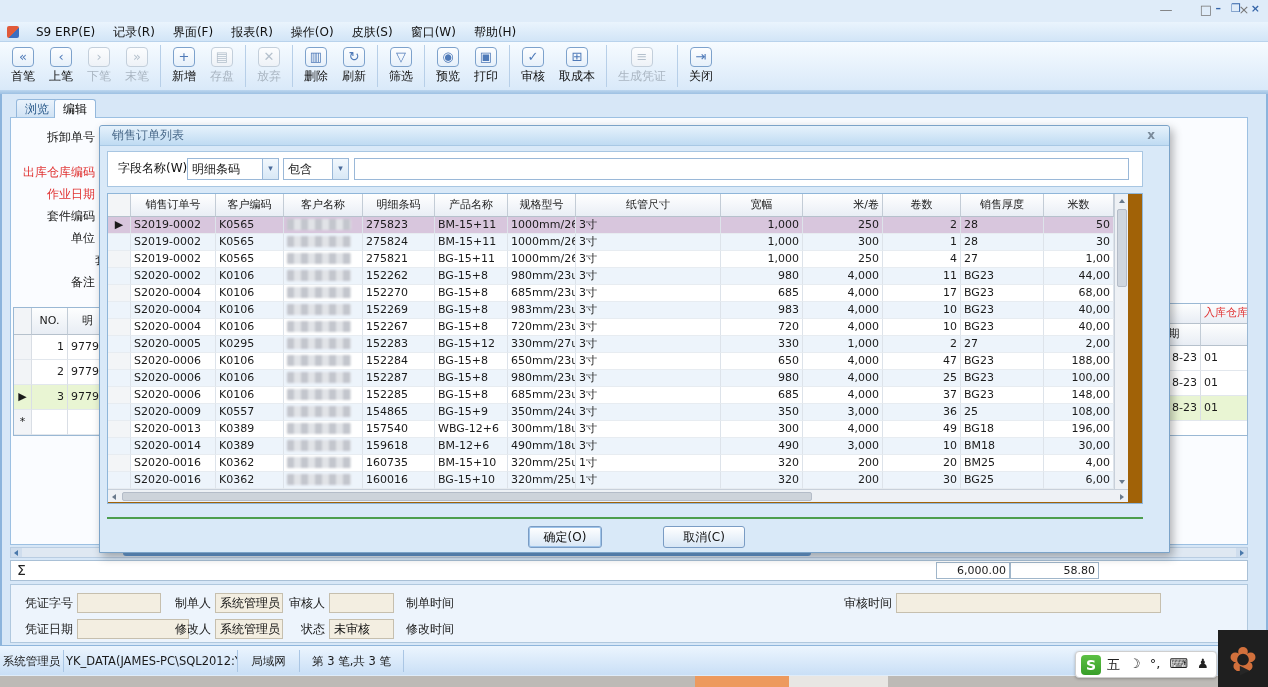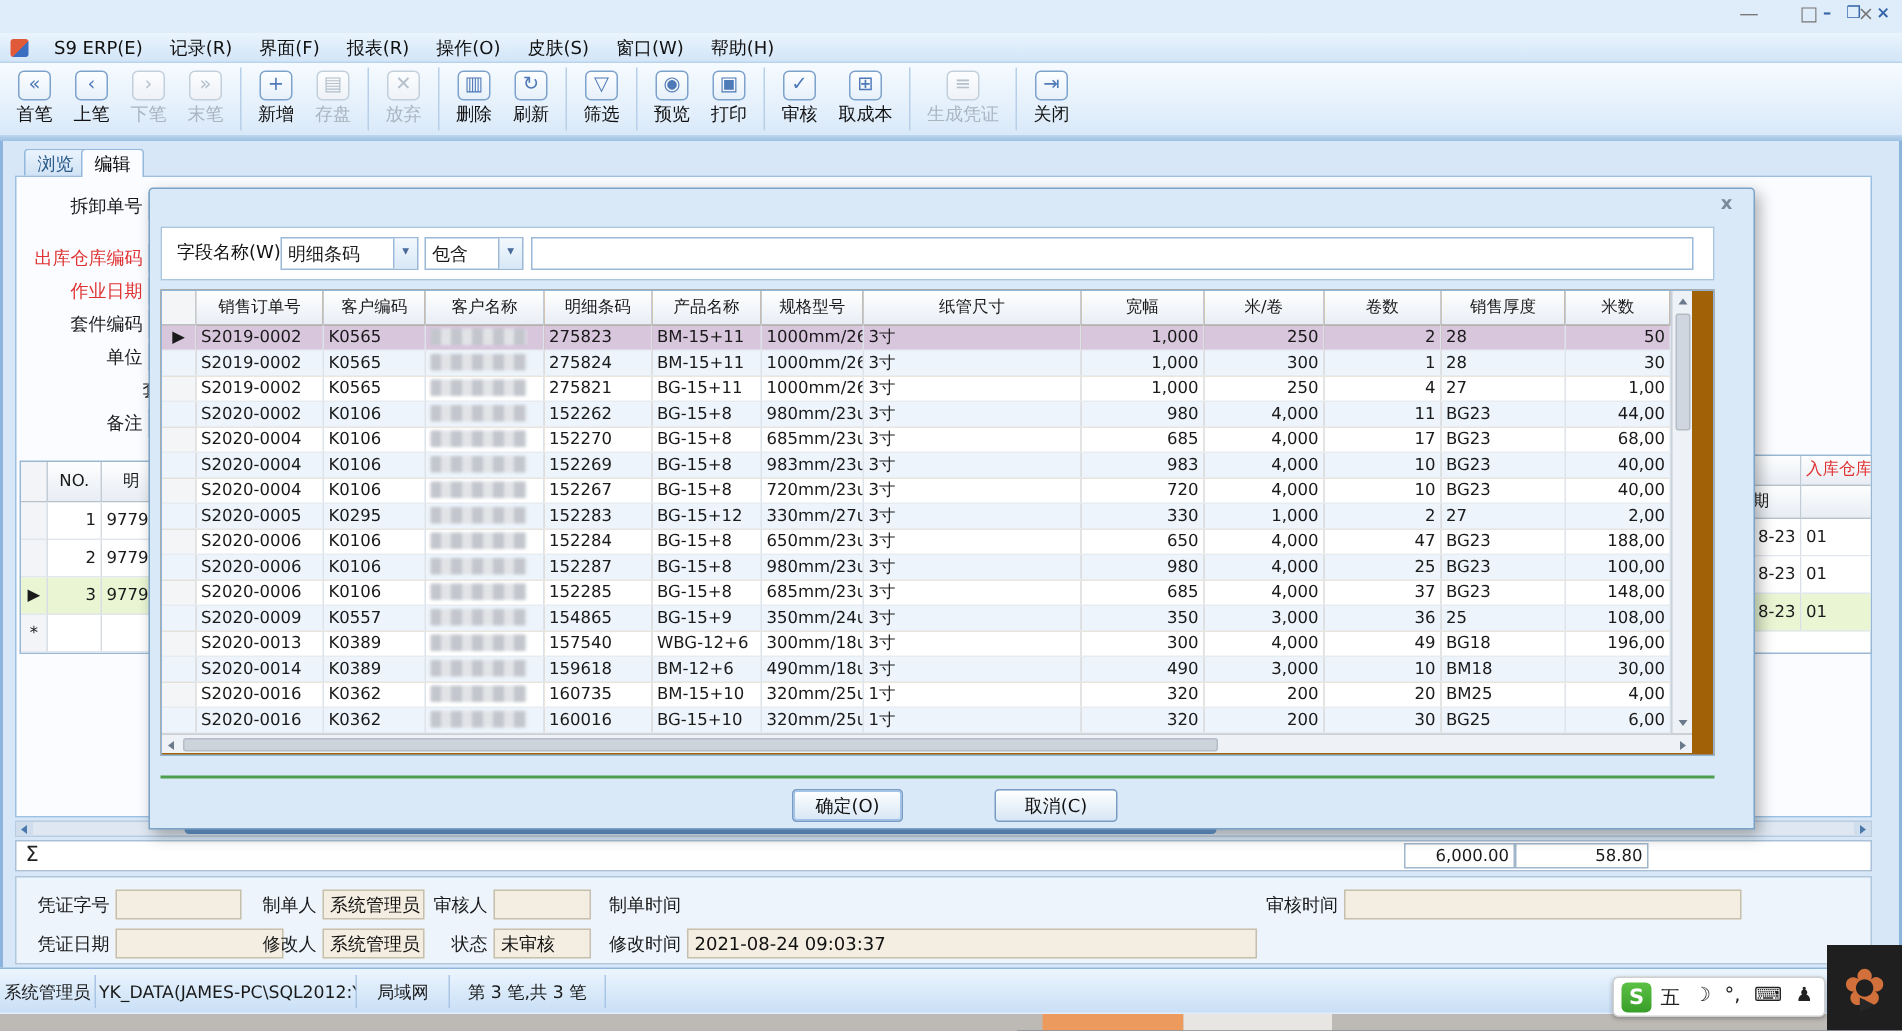--- a/index.html
+++ b/index.html
@@ -344,21 +344,20 @@
       <div class="bf-label" style="left:831px; top:8px; width:50px;">审核时间</div>
       <div class="bf-field" style="left:885px; top:8px; width:265px;"></div>
 
       <div class="bf-label" style="left:10px; top:34px; width:52px;">凭证日期</div>
       <div class="bf-field" style="left:66px; top:34px; width:112px;"></div>
       <div class="bf-label" style="left:160px; top:34px; width:40px;">修改人</div>
       <div class="bf-field" style="left:204px; top:34px; width:68px;">系统管理员</div>
       <div class="bf-label" style="left:272px; top:34px; width:42px;">状态</div>
       <div class="bf-field" style="left:318px; top:34px; width:65px;">未审核</div>
       <div class="bf-label" style="left:393px; top:34px; width:50px;">修改时间</div>
-      <div class="bf-field" style="left:447px; top:34px; width:380px;">2021-08-24 09:03:37</div>
     </div>
   </div>
 
   <div class="statusbar">
       <div class="sseg" style="width: 64px;">系统管理员</div>
       <div class="sseg" style="width: 174px;">YK_DATA(JAMES-PC\SQL2012:YK_DATA)</div>
       <div class="sseg" style="width: 62px;">局域网</div>
       <div class="sseg" style="width: 104px;">第 3 笔,共 3 笔</div>
     </div>
 
@@ -377,20 +376,21 @@
         <span class="imeitem">♟</span>
         <span class="imeitem">⊞</span>
       </span>
   </div>
 
   <div class="appdark">
     <span class="applogo"><span>✿</span><span class="play">▶</span></span>
   </div>
 
   <div class="dialog">
+    <div class="dtitle">销售订单列表</div>
     <div class="dclose">x</div>
 
     <div class="fpanel">
       <span class="flabel">字段名称(W)</span>
       <div class="combo combo1">
         <span class="val">明细条码</span>
         <span class="btn">▾</span>
       </div>
       <div class="combo combo2">
         <span class="val">包含</span>
@@ -404,21 +404,21 @@
           <div class="dgr dgh">
             <div class="dgc selcol" style="width: 23px;"></div>
             <div class="dgc" style="width: 85px;">销售订单号</div>
             <div class="dgc" style="width: 68px;">客户编码</div>
             <div class="dgc" style="width: 79px;">客户名称</div>
             <div class="dgc" style="width: 72px;">明细条码</div>
             <div class="dgc" style="width: 73px;">产品名称</div>
             <div class="dgc" style="width: 68px;">规格型号</div>
             <div class="dgc" style="width: 145px;">纸管尺寸</div>
             <div class="dgc" style="width: 82px;">宽幅</div>
-            <div class="dgc" style="width: 80px;">米/卷</div>
+            <div class="dgc" style="width: 80px; text-align: right;">米/卷</div>
             <div class="dgc" style="width: 78px;">卷数</div>
             <div class="dgc" style="width: 83px;">销售厚度</div>
             <div class="dgc" style="width: 70px;">米数</div>
           </div>
           <div class="dgr sel">
             <div class="dgc selcol" style="width: 23px;">▶</div>
             <div class="dgc" style="width: 85px;">S2019-0002</div>
             <div class="dgc" style="width: 68px;">K0565</div>
             <div class="dgc" style="width: 79px;"><span class="redact"></span></div>
             <div class="dgc" style="width: 72px;">275823</div>

